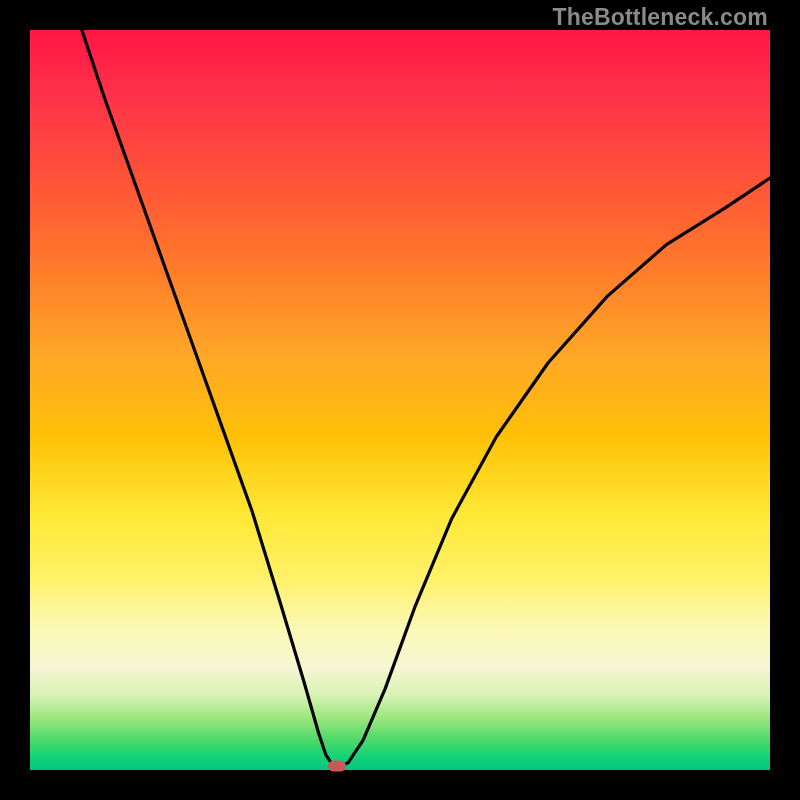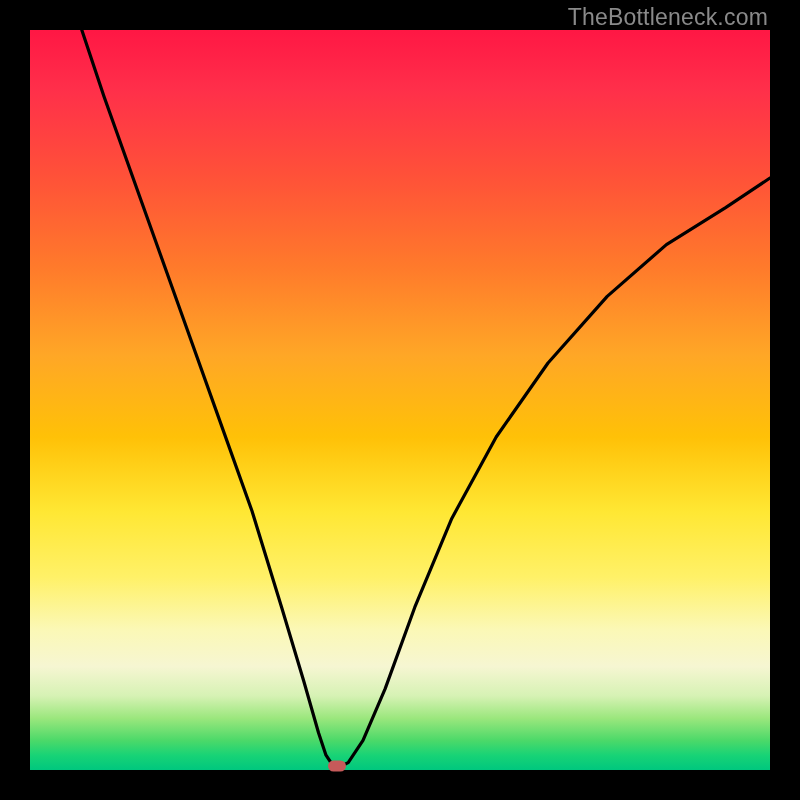--- a/index.html
+++ b/index.html
@@ -42,21 +42,21 @@
       #00c77e 100%
     );
   }
   .watermark {
     position: absolute;
     top: 4px;
     right: 32px;
     color: #8a8a8a;
     font-size: 23px;
     letter-spacing: 0.2px;
-    font-weight: 400;
+    font-weight: 700;
     user-select: none;
   }
   svg.curve {
     position: absolute;
     left: 0;
     top: 0;
     width: 740px;
     height: 740px;
     overflow: visible;
   }

